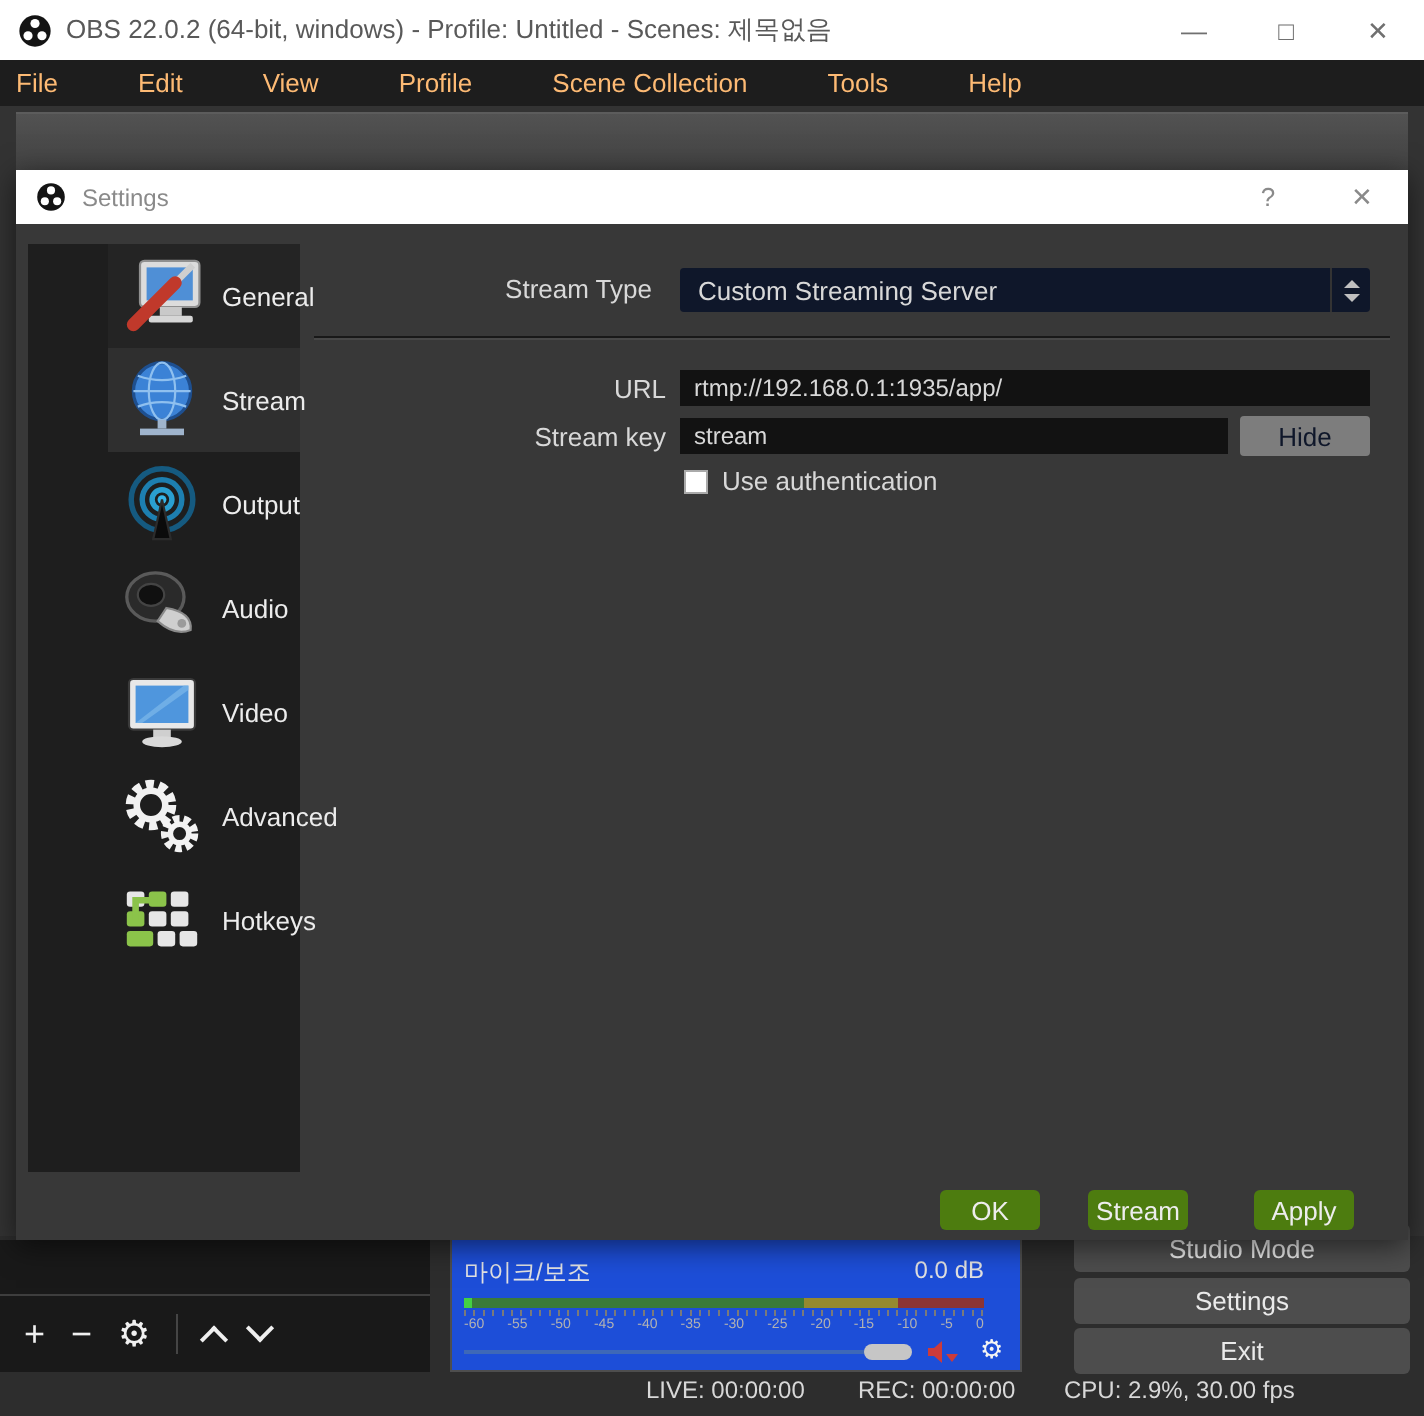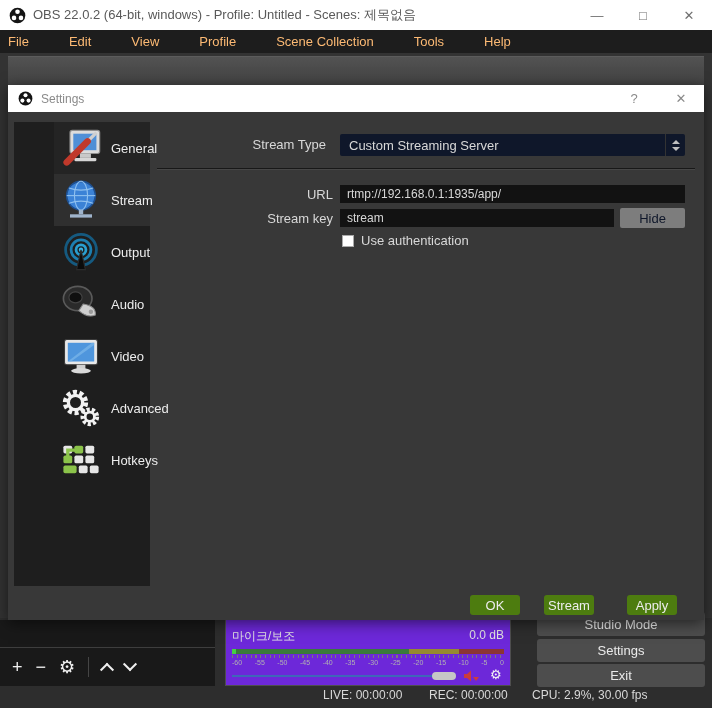--- a/index.html
+++ b/index.html
@@ -37,22 +37,22 @@
   .scenes-toolbar { left:0; top:647px; width:215px; height:39px;
     border-top:1px solid #3e3e3e; display:flex; align-items:center; gap:13px; padding-left:12px;
     color:#f0f0f0; }
   .tbtn { font-size:18px; color:#f0f0f0; line-height:1; display:flex; align-items:center; }
   .tb-divider { width:1px; height:20px; background:#454545; }
   .chev { width:10px; height:10px; border-left:2px solid #efefef; border-top:2px solid #efefef; display:inline-block; }
   .chev-up { transform:rotate(45deg) translate(2px,2px); }
   .chev-down { transform:rotate(225deg) translate(2px,2px); }
 
   
-  .mixer { left:225px; top:620px; width:286px; height:66px; background:#6d28d9;
-    border:1px solid #4e4e4e; border-top:none; padding:8px 6px 0 6px; }
+  .mixer { left:225px; top:620px; width:286px; height:66px; background:#1d4ed8;
+    border:1px solid #4e4e4e; border-top:none; padding:8px 18px 0 6px; }
   .mixer-head { display:flex; justify-content:space-between; font-size:12px; color:#e2e2e2; }
   .meter { margin-top:4px; height:5px; display:flex; position:relative; }
   .meter .seg { height:5px; }
   .meter .peak { position:absolute; left:0; top:0; width:4px; height:5px; }
   .tickmarks { height:3px; margin-top:1px;
     background:repeating-linear-gradient(to right,#7a7a7a 0 1px,transparent 1px 4.7px); }
   .ticklabels { display:flex; justify-content:space-between; font-size:7px; color:#b2b2b2; margin-top:1px; }
   .slider-row { position:relative; height:12px; margin-top:4px; }
   .slider-track { position:absolute; left:0; top:5px; width:222px; height:2px; background:#3e68b8; }
   .slider-handle { position:absolute; left:200px; top:2px; width:24px; height:8px;

